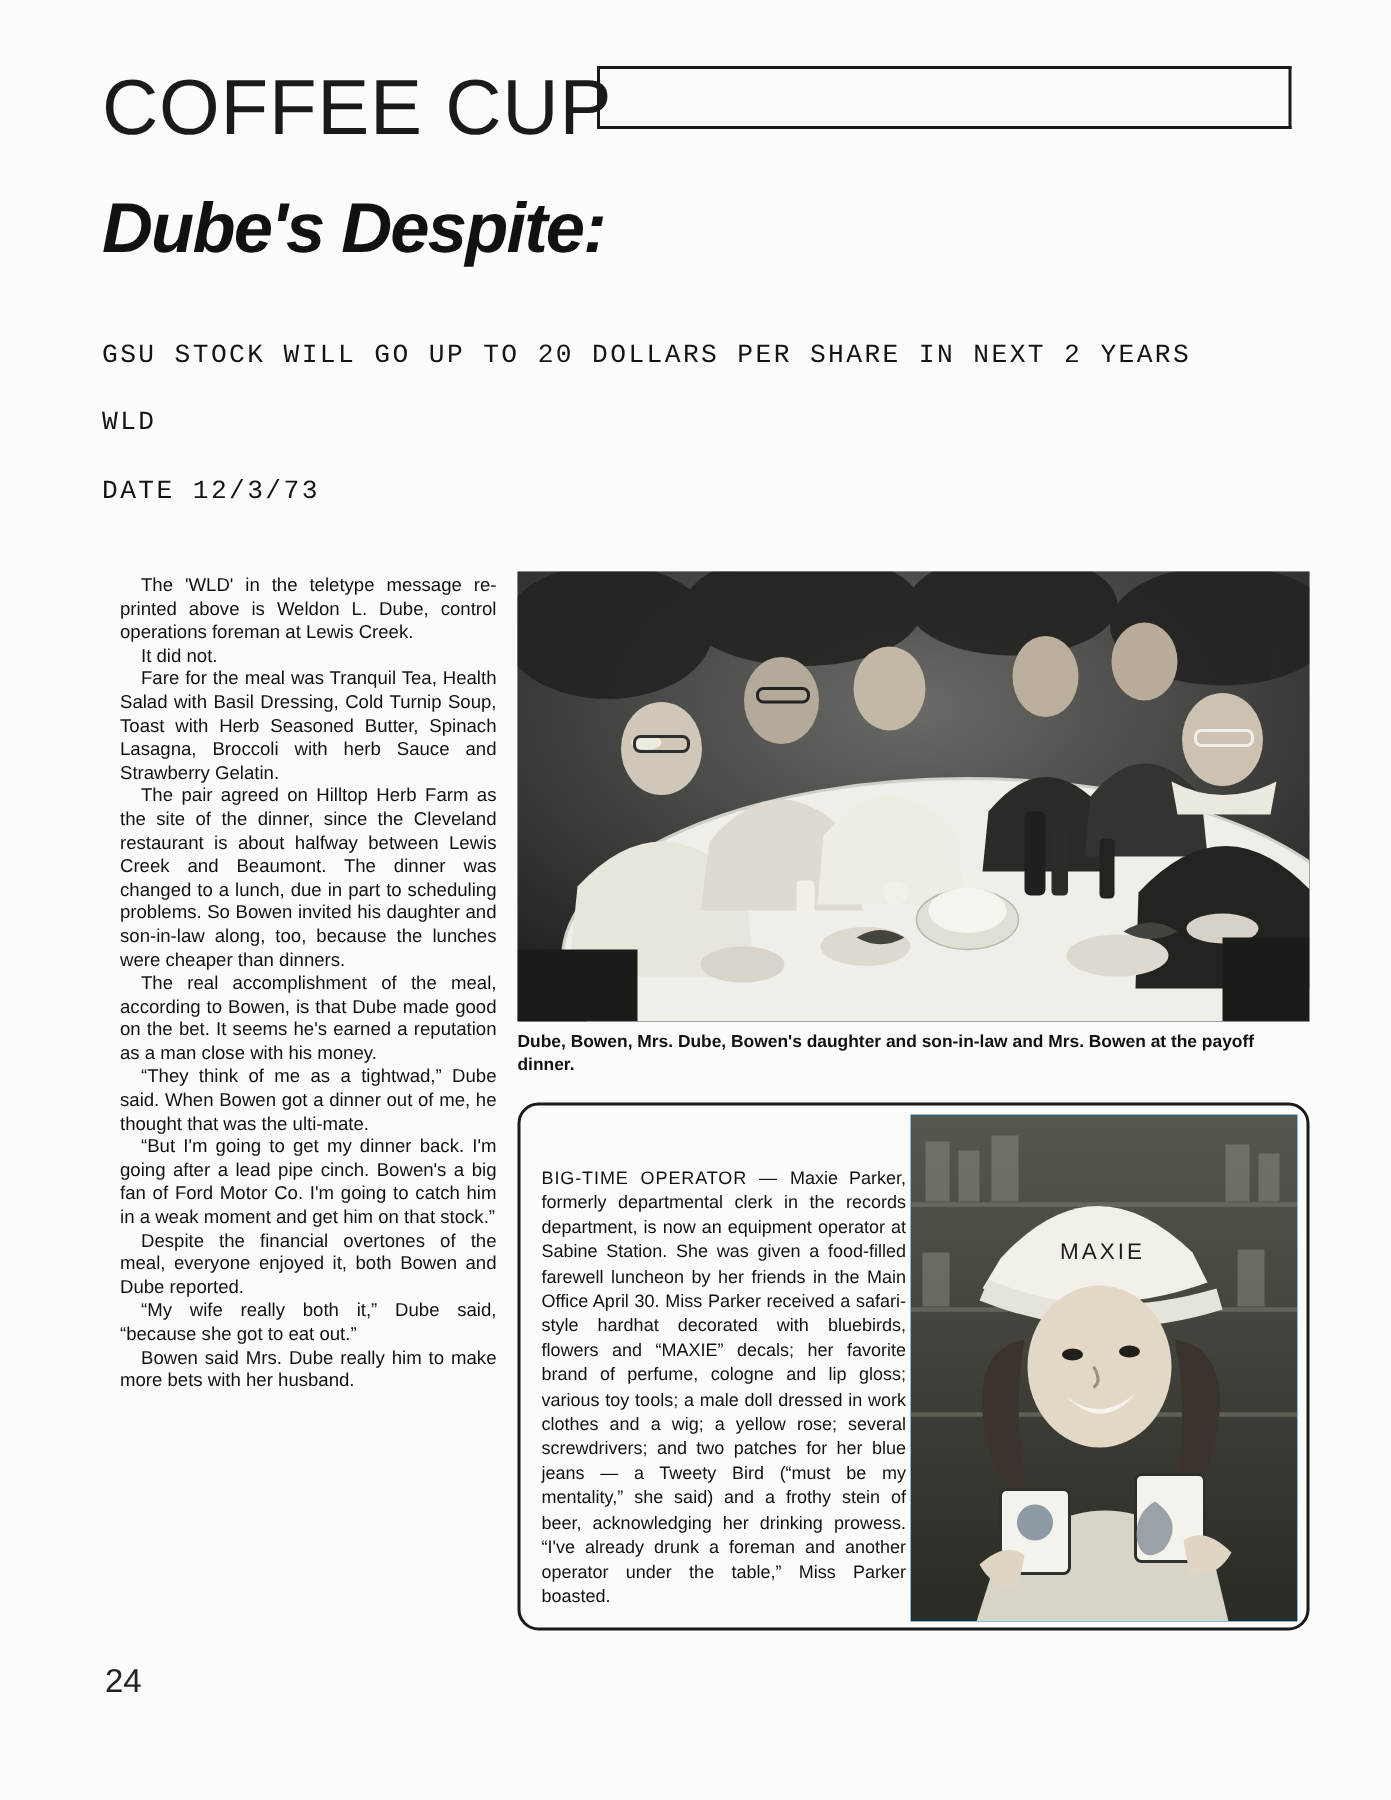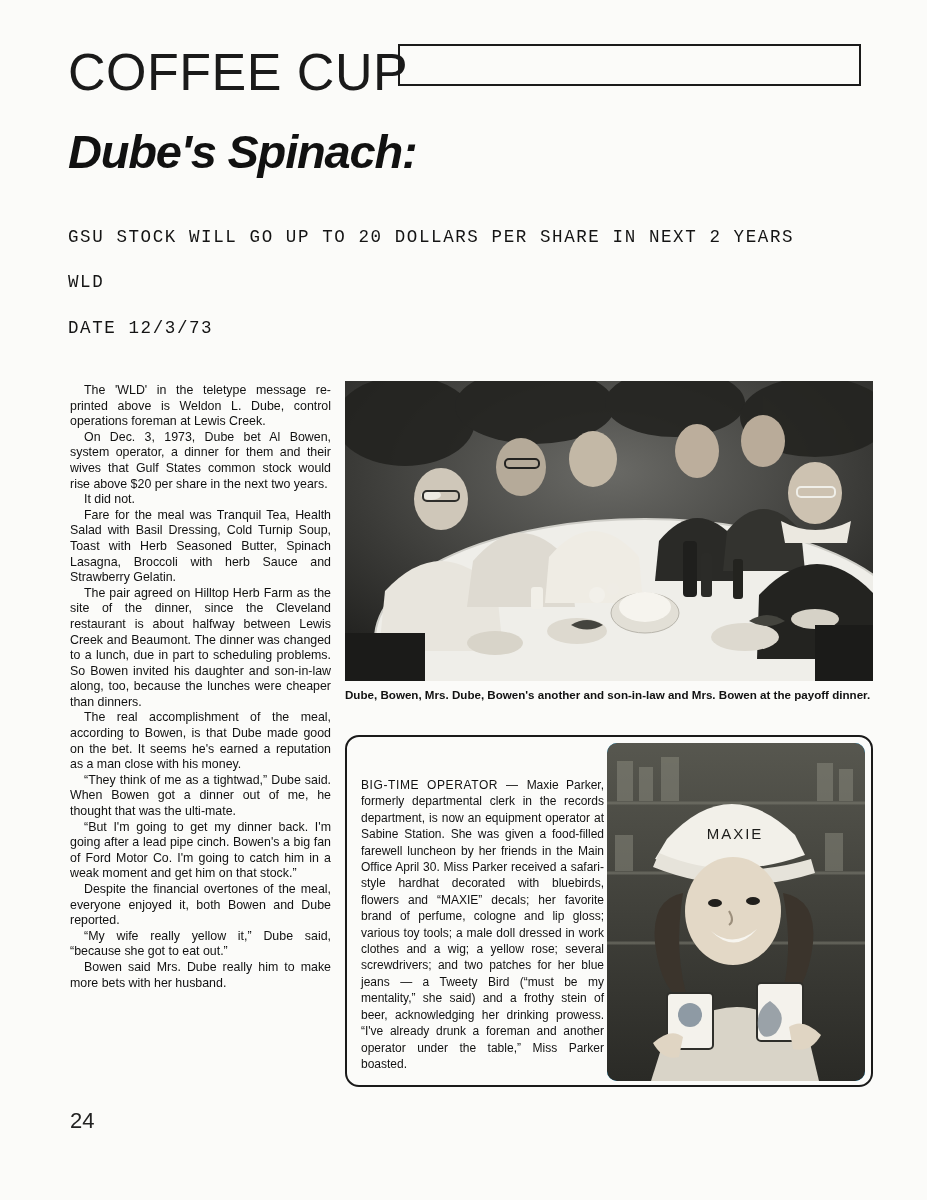--- a/index.html
+++ b/index.html
@@ -94,21 +94,21 @@
     position: absolute;
     left: 68px;
     top: 383px;
     width: 263px;
     font-size: 12.4px;
     line-height: 15.6px;
     text-align: justify;
     color: #111;
     font-family: "Liberation Sans", sans-serif;
   }
-  .col-left p { margin: 0 0 0 2px; text-indent: 14px; }
+  .col-left p { margin: 0 0 0 12px; text-indent: 14px; }
 
   
   .photo-top {
     position: absolute;
     left: 345px;
     top: 381px;
     width: 528px;
     height: 300px;
     overflow: hidden;
     background: #2b2b2b;
@@ -150,21 +150,21 @@
   }
   .boxed-text .lead {
     letter-spacing: 0.6px;
   }
   .photo-bottom {
     position: absolute;
     right: 6px;
     top: 6px;
     width: 258px;
     height: 338px;
-    border-radius: 10px;
+    border-radius: 0;
     overflow: hidden;
     background: #0ea5e9;
   }
 
   
   .page-number {
     position: absolute;
     left: 70px;
     top: 1108px;
     font-size: 22px;
@@ -178,39 +178,38 @@
 </head>
 <body>
 
 <div class="page">
 
   <div class="masthead">
     <div class="masthead-title">COFFEE CUP</div>
     <div class="masthead-rule"></div>
   </div>
 
-  <div class="headline">Dube's Spinach:</div>
+  <div class="headline">Dube's Despite:</div>
 
   <div class="teletype">
     <div class="tt-line">GSU STOCK WILL GO UP TO 20 DOLLARS PER SHARE IN NEXT 2 YEARS</div>
     <div class="tt-line">WLD</div>
     <div class="tt-line">DATE 12/3/73</div>
   </div>
 
   <div class="col-left">
     <p>The 'WLD' in the teletype message re-printed above is Weldon L. Dube, control operations foreman at Lewis Creek.</p>
-    <p>On Dec. 3, 1973, Dube bet Al Bowen, system operator, a dinner for them and their wives that Gulf States common stock would rise above $20 per share in the next two years.</p>
     <p>It did not.</p>
     <p>Fare for the meal was Tranquil Tea, Health Salad with Basil Dressing, Cold Turnip Soup, Toast with Herb Seasoned Butter, Spinach Lasagna, Broccoli with herb Sauce and Strawberry Gelatin.</p>
     <p>The pair agreed on Hilltop Herb Farm as the site of the dinner, since the Cleveland restaurant is about halfway between Lewis Creek and Beaumont. The dinner was changed to a lunch, due in part to scheduling problems. So Bowen invited his daughter and son-in-law along, too, because the lunches were cheaper than dinners.</p>
     <p>The real accomplishment of the meal, according to Bowen, is that Dube made good on the bet. It seems he's earned a reputation as a man close with his money.</p>
     <p>“They think of me as a tightwad,” Dube said.  When Bowen got a dinner out of me, he thought that was the ulti-mate.</p>
     <p>“But I'm going to get my dinner back. I'm going after a lead pipe cinch. Bowen's a big fan of Ford Motor Co. I'm going to catch him in a weak moment and get him on that stock.”</p>
     <p>Despite the financial overtones of the meal, everyone enjoyed it, both Bowen and Dube reported.</p>
-    <p>“My wife really yellow it,” Dube said, “because she got to eat out.”</p>
+    <p>“My wife really both it,” Dube said, “because she got to eat out.”</p>
     <p>Bowen said Mrs. Dube really him to make more bets with her husband.</p>
   </div>
 
   <div class="photo-top">
     <svg viewBox="0 0 528 300" preserveAspectRatio="none" aria-hidden="true">
       <defs>
         <radialGradient id="rmLight" cx="50%" cy="30%" r="80%">
           <stop offset="0%" stop-color="#6a6a66"></stop>
           <stop offset="60%" stop-color="#3b3b38"></stop>
           <stop offset="100%" stop-color="#1d1d1b"></stop>
@@ -269,21 +268,21 @@
         <rect x="186" y="206" width="12" height="22" rx="3" fill="#f1efe8"></rect>
         <path d="M404 240 q18 -12 36 0 q-18 10 -36 0z" fill="#44443e"></path>
         <path d="M226 244 q16 -10 32 0 q-16 9 -32 0z" fill="#44443e"></path>
       </g>
 
       <rect x="0" y="252" width="80" height="48" fill="#1b1b19"></rect>
       <rect x="470" y="244" width="58" height="56" fill="#1b1b19"></rect>
     </svg>
   </div>
 
-  <div class="photo-caption-top">Dube, Bowen, Mrs. Dube, Bowen's another and son-in-law and Mrs. Bowen at the payoff dinner.</div>
+  <div class="photo-caption-top">Dube, Bowen, Mrs. Dube, Bowen's daughter and son-in-law and Mrs. Bowen at the payoff dinner.</div>
 
   <div class="boxed">
     <div class="boxed-text">
       <span class="lead">BIG-TIME OPERATOR — </span><span>Maxie Parker, formerly departmental clerk in the records department, is now an equipment operator at Sabine Station. She was given a food-filled farewell luncheon by her friends in the Main Office April 30. Miss Parker received a safari-style hardhat decorated with bluebirds, flowers and “MAXIE” decals; her favorite brand of perfume, cologne and lip gloss; various toy tools; a male doll dressed in work clothes and a wig; a yellow rose; several screwdrivers; and two patches for her blue jeans — a Tweety Bird (“must be my mentality,” she said) and a frothy stein of beer, acknowledging her drinking prowess. “I've already drunk a foreman and another operator under the table,” Miss Parker boasted.</span>
     </div>
 
     <div class="photo-bottom">
       <svg viewBox="0 0 258 338" preserveAspectRatio="none" aria-hidden="true">
         <defs>
           <linearGradient id="bg2" x1="0" y1="0" x2="0" y2="1">

